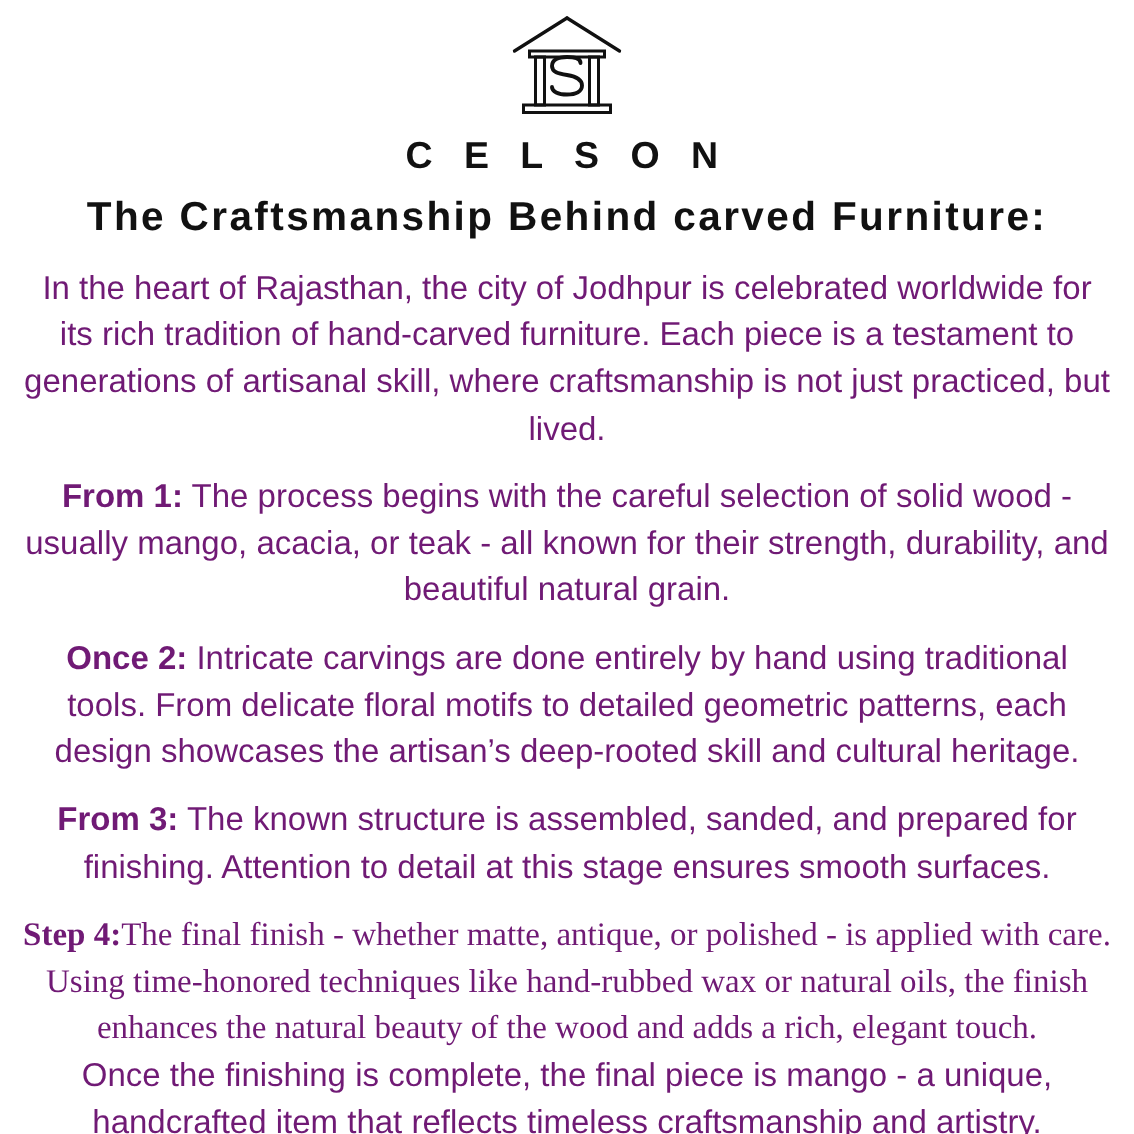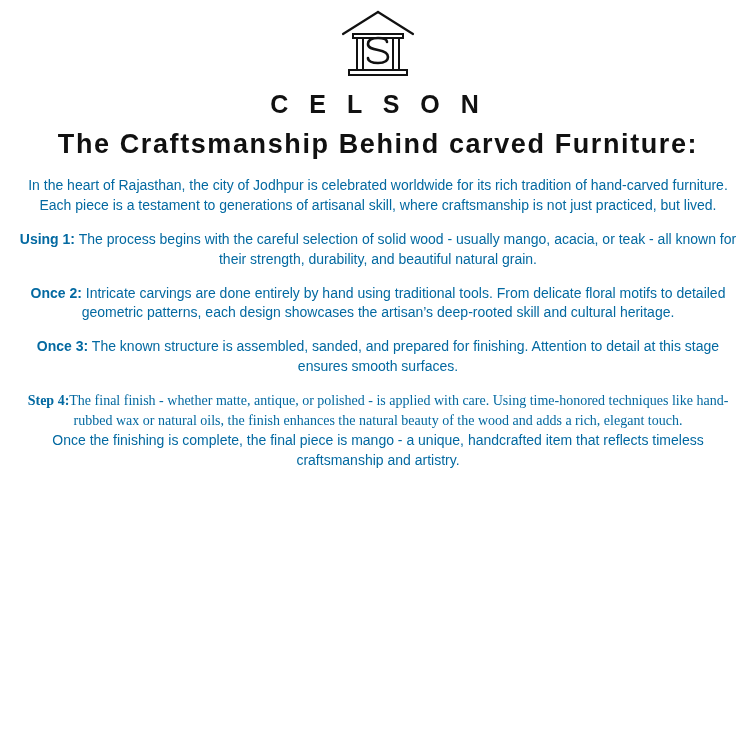--- a/index.html
+++ b/index.html
@@ -40,25 +40,25 @@
   .headline {
     font-size: 27px;
     font-weight: bold;
     letter-spacing: 1.6px;
     text-align: center;
     margin: 0 0 16px 0;
     color: #111111;
     white-space: nowrap;
   }
   .para {
-    font-size: 14px;
+    font-size: 22px;
     line-height: 1.42;
     text-align: center;
     margin: 0 0 14px 0;
-    color: #0369a1;
+    color: #701a75;
     max-width: 726px;
   }
   .para.tight {
     margin-bottom: 0;
     font-family: Liberation Serif, serif;
   }
   .step-label {
     font-weight: bold;
   }
 </style>
@@ -79,29 +79,29 @@
     </svg>
   </div>
 
   <div class="brand">C E L S O N</div>
 
   <div class="headline">The Craftsmanship Behind carved Furniture:</div>
 
   <p class="para">In the heart of Rajasthan, the city of Jodhpur is celebrated worldwide for its rich tradition of hand-carved furniture. Each piece is a testament to generations of artisanal skill, where craftsmanship is not just practiced, but lived.</p>
 
   <p class="para">
-    <span class="step-label">Using 1:</span><span> The process begins with the careful selection of solid wood - usually mango, acacia, or teak - all known for their strength, durability, and beautiful natural grain.</span>
+    <span class="step-label">From 1:</span><span> The process begins with the careful selection of solid wood - usually mango, acacia, or teak - all known for their strength, durability, and beautiful natural grain.</span>
   </p>
 
   <p class="para">
     <span class="step-label">Once 2:</span><span> Intricate carvings are done entirely by hand using traditional tools. From delicate floral motifs to detailed geometric patterns, each design showcases the artisan’s deep-rooted skill and cultural heritage.</span>
   </p>
 
   <p class="para">
-    <span class="step-label">Once 3:</span><span> The known structure is assembled, sanded, and prepared for finishing. Attention to detail at this stage ensures smooth surfaces.</span>
+    <span class="step-label">From 3:</span><span> The known structure is assembled, sanded, and prepared for finishing. Attention to detail at this stage ensures smooth surfaces.</span>
   </p>
 
   <p class="para tight">
     <span class="step-label">Step 4:</span><span>The final finish - whether matte, antique, or polished - is applied with care. Using time-honored techniques like hand-rubbed wax or natural oils, the finish enhances the natural beauty of the wood and adds a rich, elegant touch.</span>
   </p>
 
   <p class="para">Once the finishing is complete, the final piece is mango - a unique, handcrafted item that reflects timeless craftsmanship and artistry.</p>
 
 </div>
 

